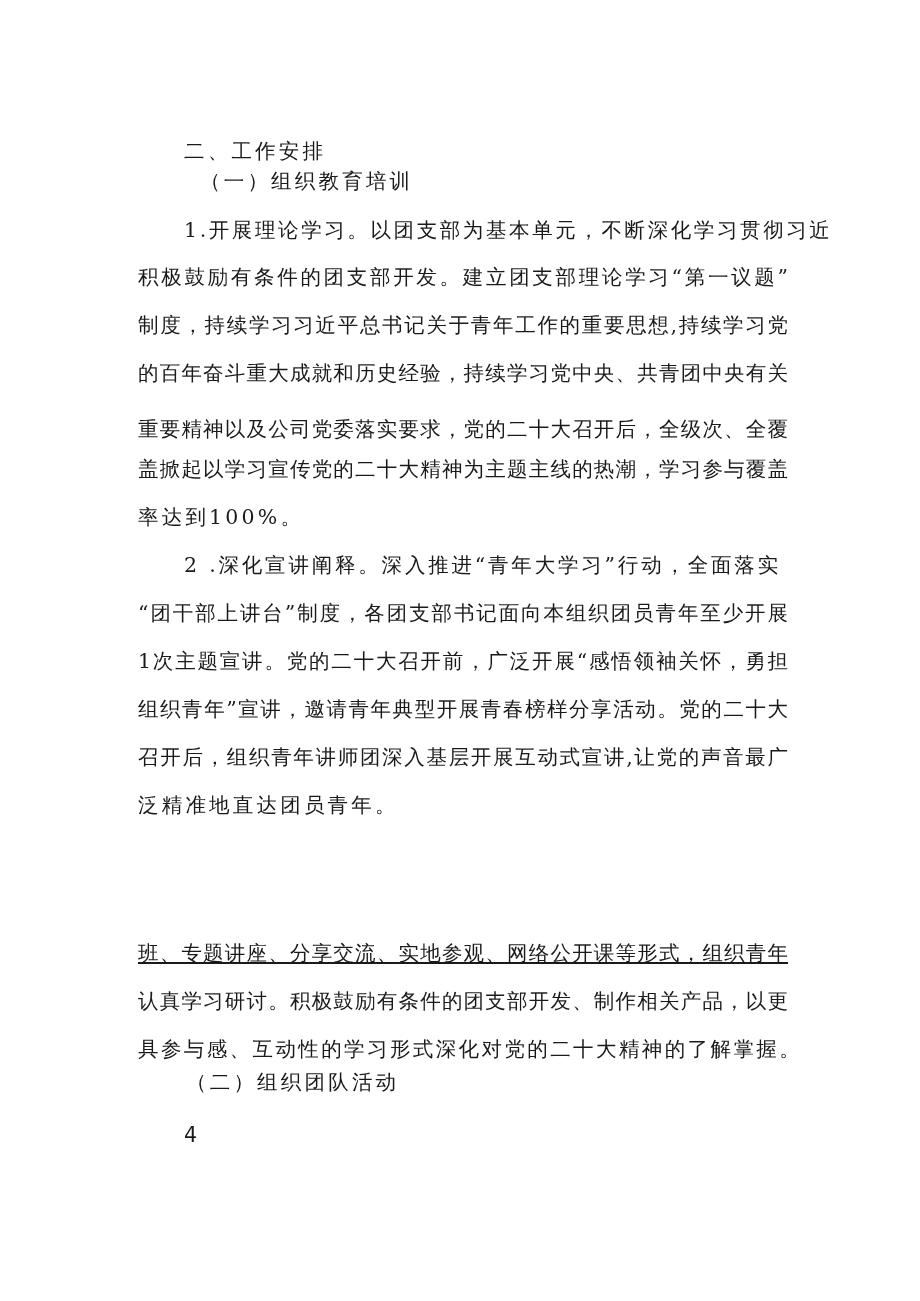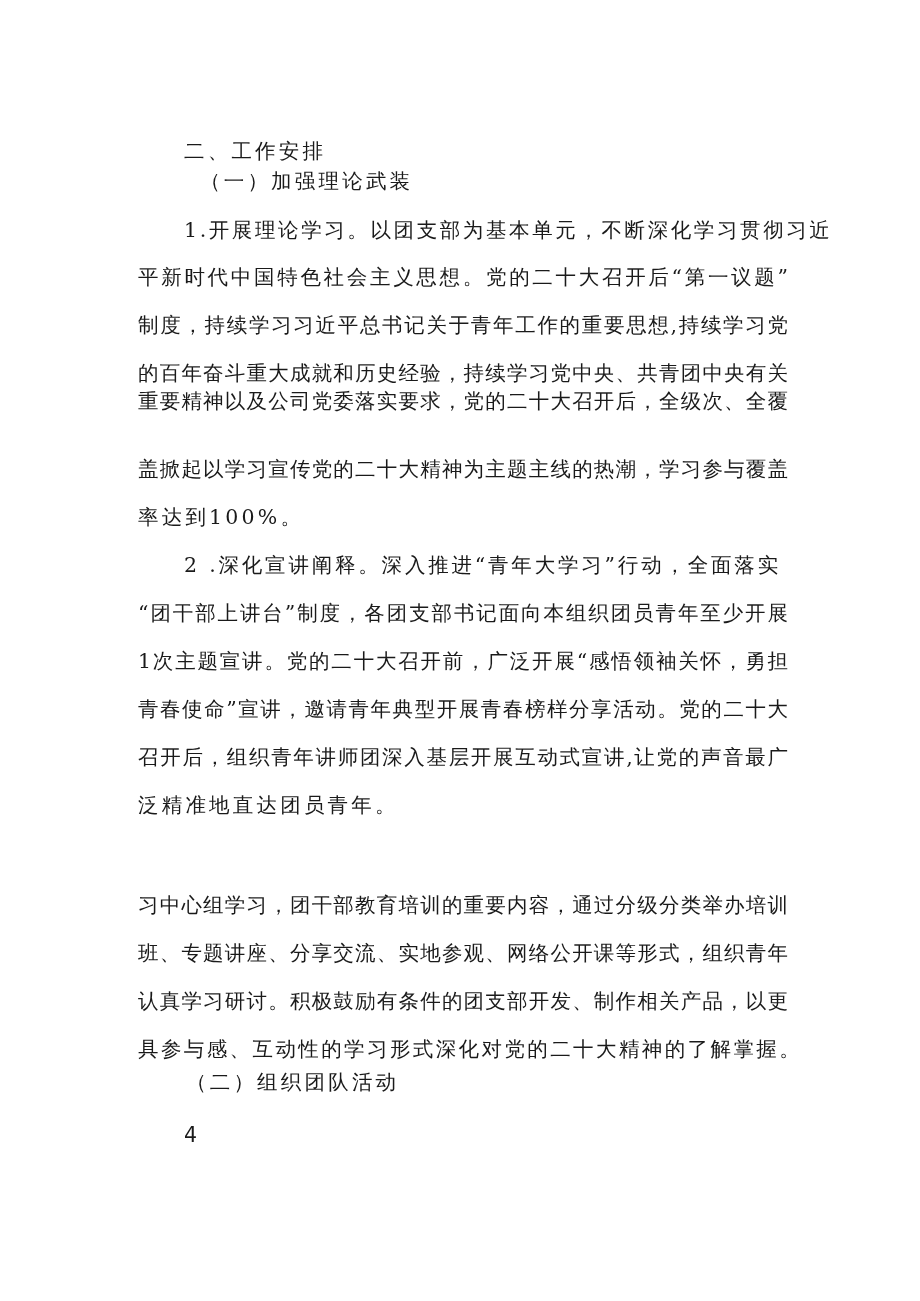--- a/index.html
+++ b/index.html
@@ -9,39 +9,38 @@
   .line { position:absolute; white-space:nowrap; font-size:20.5px; line-height:26px;
           letter-spacing:3.2px; }
   .line.full { left:138px; width:650px; text-align:justify; text-align-last:justify; letter-spacing:0; }
 </style>
 </head>
 <body>
 
 <div class="page">
 
   <div class="line" style="left:184px; top:138px;">二、工作安排</div>
-  <div class="line" style="left:200px; top:168px;">（一）加强理论武装</div>
+  <div class="line" style="left:200px; top:168px;">（一）组织教育培训</div>
 
   <div class="line" style="left:184px; top:217px; letter-spacing:2.6px;">1.开展理论学习。以团支部为基本单元，不断深化学习贯彻习近</div>
-  <div class="line full" style="top:264px;">平新时代中国特色社会主义思想。党的二十大召开后“第一议题”</div>
+  <div class="line full" style="top:264px;">积极鼓励有条件的团支部开发。建立团支部理论学习“第一议题”</div>
   <div class="line full" style="top:312px;">制度，持续学习习近平总书记关于青年工作的重要思想,持续学习党</div>
   <div class="line full" style="top:360px;">的百年奋斗重大成就和历史经验，持续学习党中央、共青团中央有关</div>
-  <div class="line full" style="top:388px;">重要精神以及公司党委落实要求，党的二十大召开后，全级次、全覆</div>
+  <div class="line full" style="top:416px;">重要精神以及公司党委落实要求，党的二十大召开后，全级次、全覆</div>
   <div class="line full" style="top:456px;">盖掀起以学习宣传党的二十大精神为主题主线的热潮，学习参与覆盖</div>
   <div class="line" style="left:138px; top:504px;">率达到100%。</div>
 
   <div class="line" style="left:184px; top:552px; letter-spacing:2.8px;">2 .深化宣讲阐释。深入推进“青年大学习”行动，全面落实</div>
   <div class="line full" style="top:600px;">“团干部上讲台”制度，各团支部书记面向本组织团员青年至少开展</div>
   <div class="line full" style="top:648px;">1次主题宣讲。党的二十大召开前，广泛开展“感悟领袖关怀，勇担</div>
-  <div class="line full" style="top:696px;">青春使命”宣讲，邀请青年典型开展青春榜样分享活动。党的二十大</div>
+  <div class="line full" style="top:696px;">组织青年”宣讲，邀请青年典型开展青春榜样分享活动。党的二十大</div>
   <div class="line full" style="top:744px;">召开后，组织青年讲师团深入基层开展互动式宣讲,让党的声音最广</div>
   <div class="line" style="left:138px; top:792px;">泛精准地直达团员青年。</div>
 
-  <div class="line full" style="top:892px;">习中心组学习，团干部教育培训的重要内容，通过分级分类举办培训</div>
-  <div class="line full" style="top:940px;">班、专题讲座、分享交流、实地参观、网络公开课等形式，组织青年</div>
+  <div class="line full" style="top:940px;text-decoration:underline;">班、专题讲座、分享交流、实地参观、网络公开课等形式，组织青年</div>
   <div class="line full" style="top:988px;">认真学习研讨。积极鼓励有条件的团支部开发、制作相关产品，以更</div>
   <div class="line" style="left:186px; top:1069px;">（二）组织团队活动</div>
 
   <div class="line" style="left:138px; top:1036px; letter-spacing:2.4px;">具参与感、互动性的学习形式深化对党的二十大精神的了解掌握。</div>
 
   <div class="line" style="left:184px; top:1122px; font-family:'DejaVu Sans','Liberation Sans',sans-serif; letter-spacing:0;">4</div>
 
 </div>
 
 </body></html>

